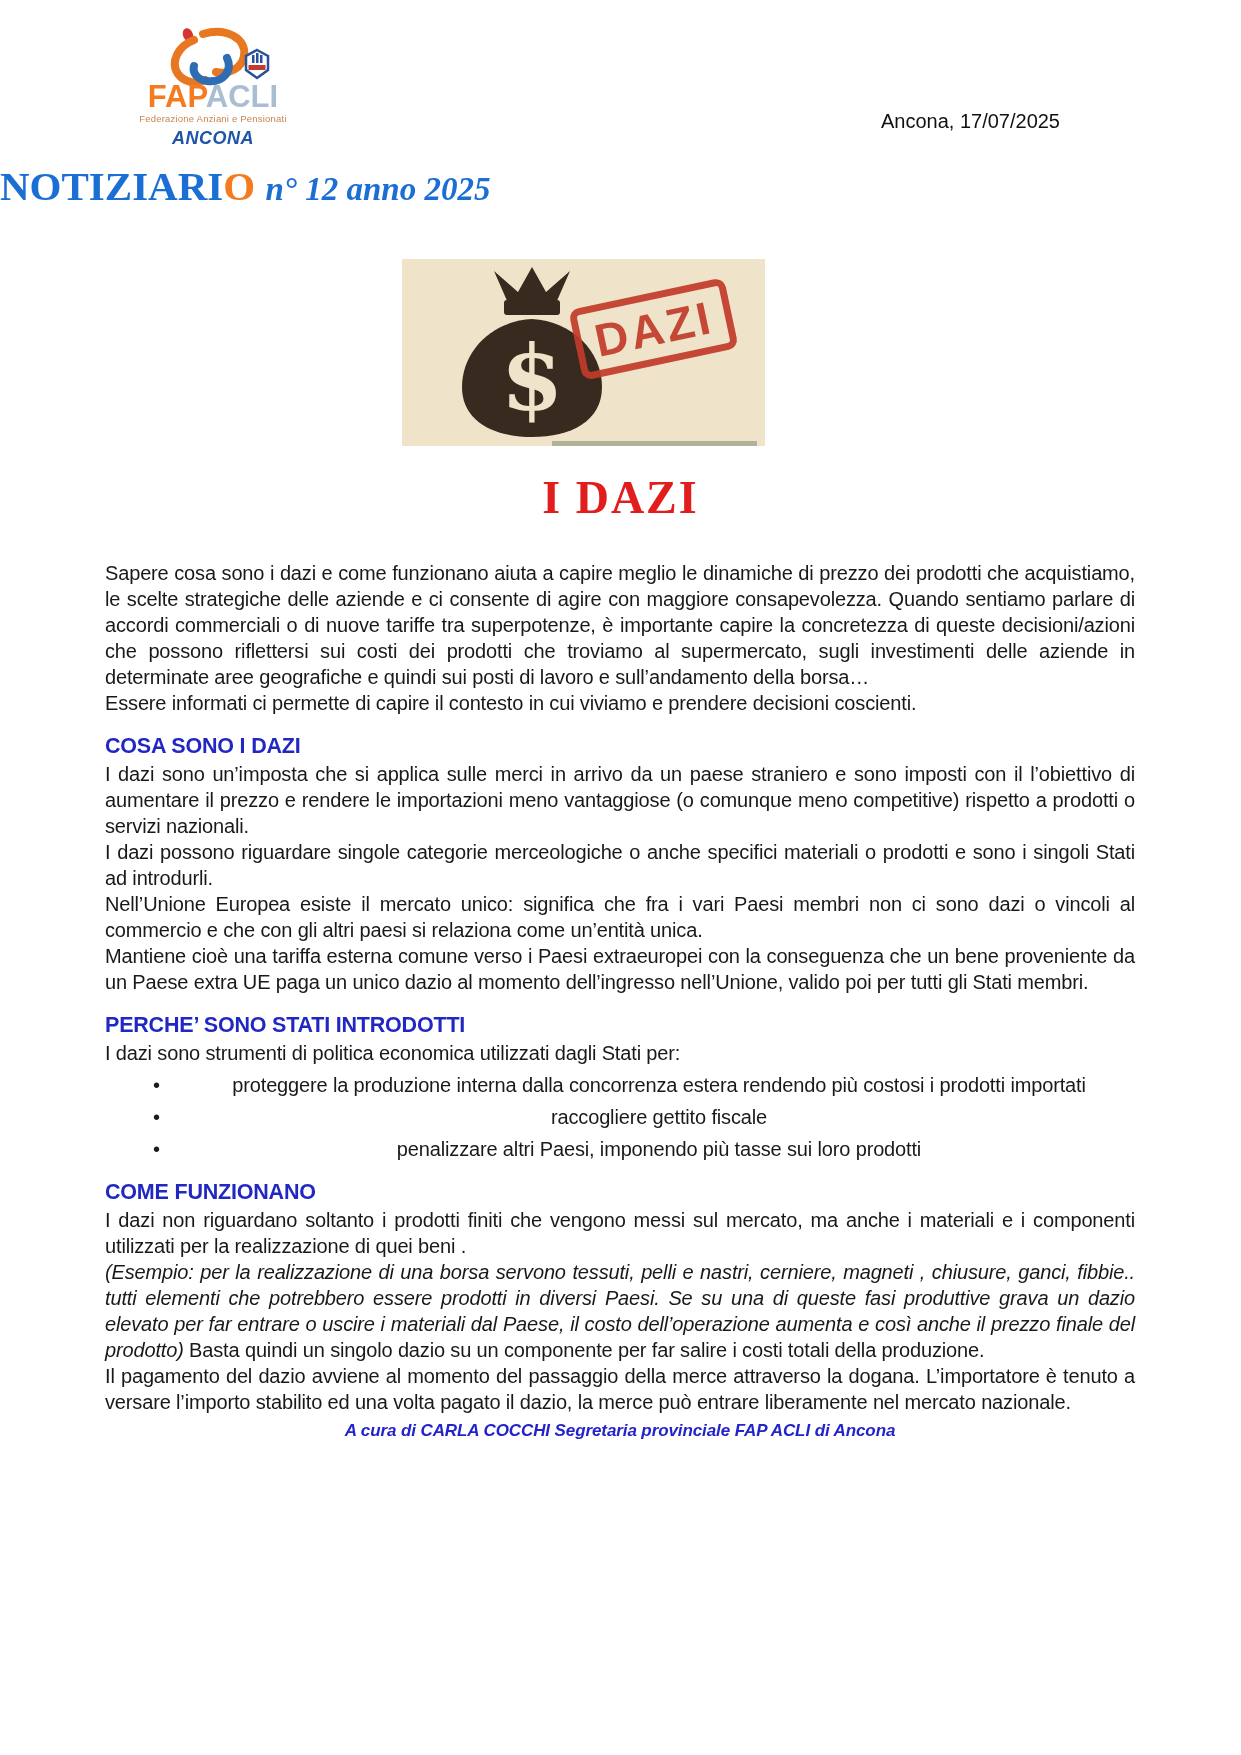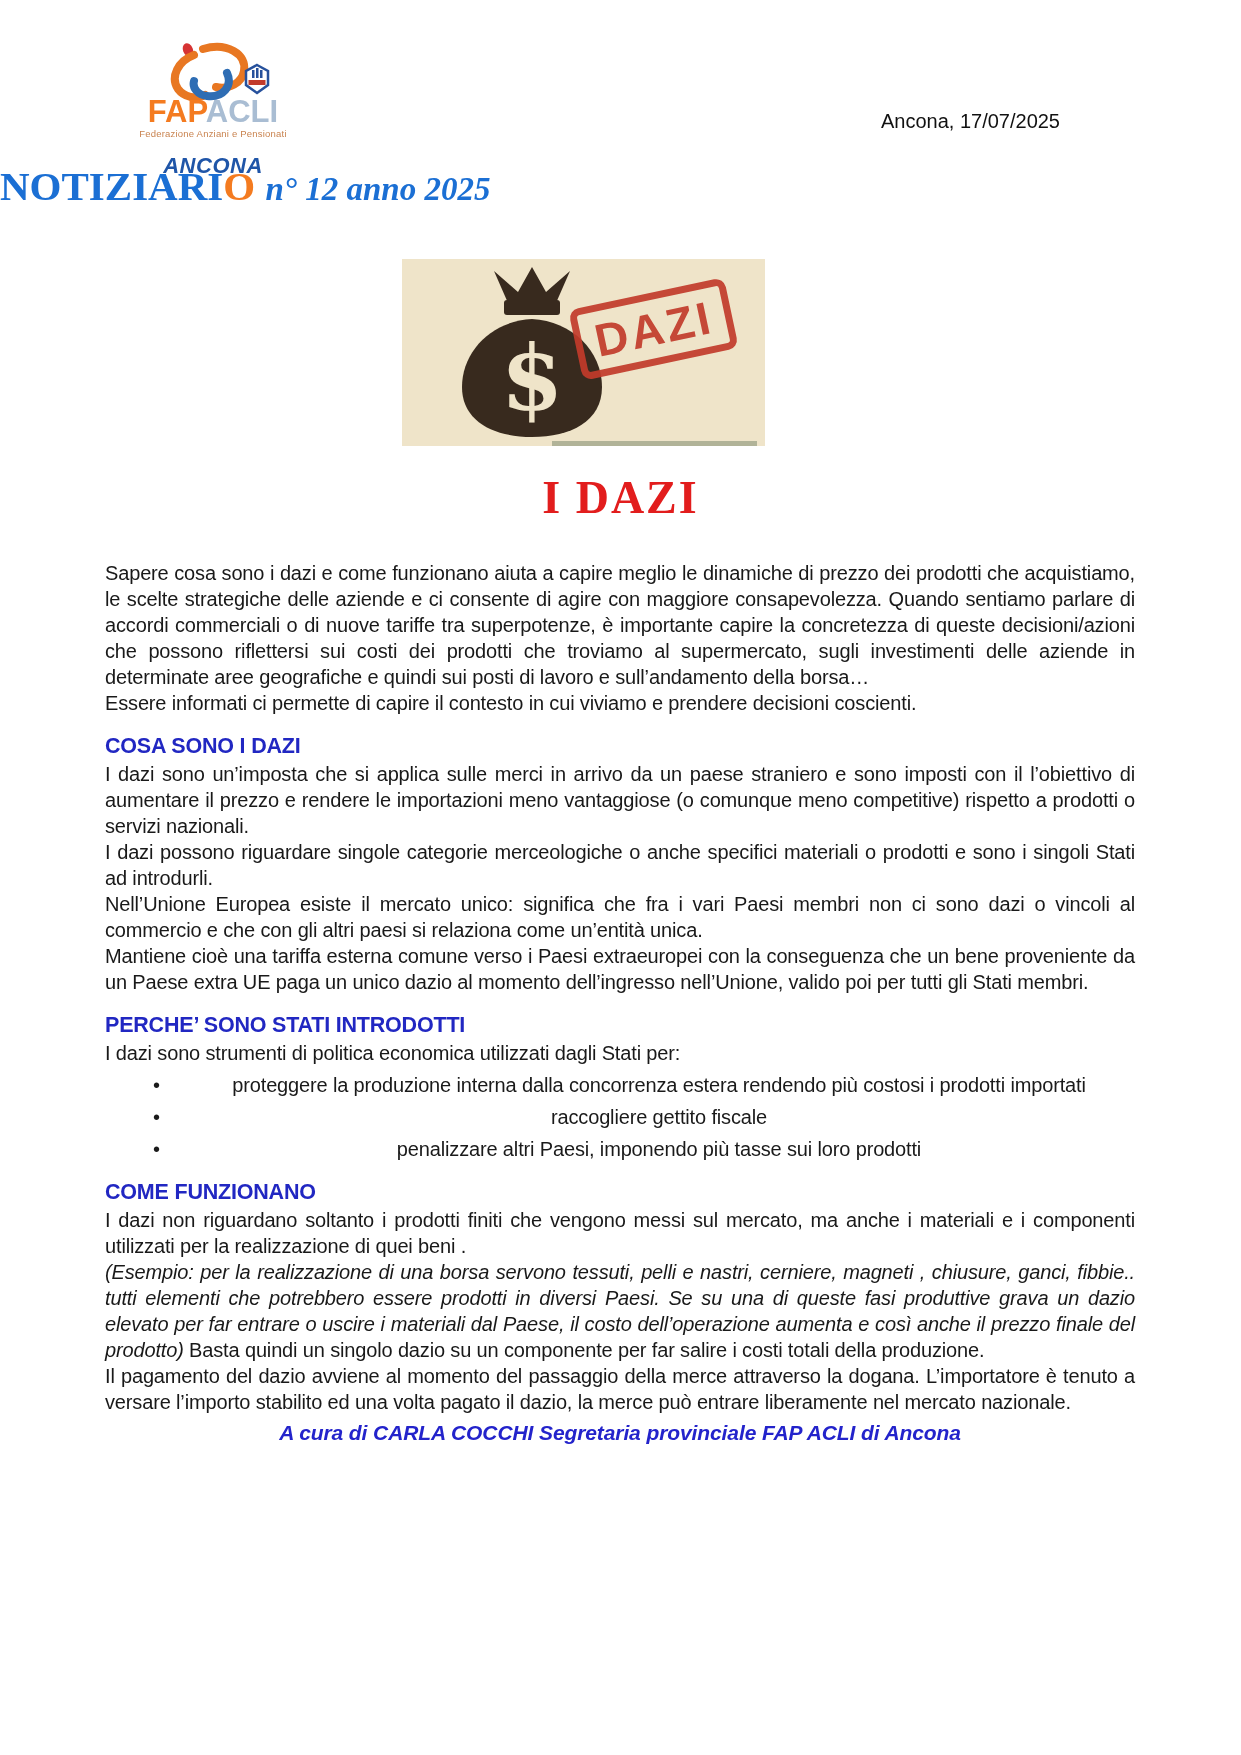--- a/index.html
+++ b/index.html
@@ -7,27 +7,27 @@
     position:relative;
     width:1241px;height:1755px;
     margin:0 auto;
     background:#ffffff;
     font-family:"Liberation Sans", sans-serif;
     color:#1a1a1a;
     overflow:hidden;
   }
   
   .header{position:relative;height:158px;}
-  .logo{position:absolute;left:138px;top:39px;width:150px;text-align:center;}
+  .logo{position:absolute;left:138px;top:24px;width:150px;text-align:center;}
   .logo-mark{display:block;margin:0 auto -4px auto;}
   .logo-word{font-size:31px;font-weight:bold;letter-spacing:0;line-height:30px;white-space:nowrap;}
   .logo-word .fap{color:#f47b20;}
   .logo-word .acli{color:#a9bdd3;}
   .logo-tagline{font-size:9.5px;color:#c9834f;letter-spacing:.2px;margin-top:1px;white-space:nowrap;}
-  .logo-city{font-size:22px;font-weight:bold;font-style:italic;color:#1f55a8;margin-top:14px;letter-spacing:.5px;}
+  .logo-city{font-size:18px;font-weight:bold;font-style:italic;color:#1f55a8;margin-top:4px;letter-spacing:.5px;}
   .dateline{position:absolute;right:181px;top:110px;font-size:20px;color:#111;margin-left:36px;}
   
   .newsletter-title{
     margin:4px 0 0 0;text-align:left;
     font-family:"Liberation Serif", serif;
     font-weight:bold;font-size:41px;line-height:48px;color:#1b6fd4;
   }
   .newsletter-title .accent{color:#f47b20;}
   .newsletter-title .issue{font-style:italic;font-size:33px;}
   
@@ -70,21 +70,21 @@
     letter-spacing:-.15px;color:#191919;
   }
   .section p.em-part em{font-style:italic;}
   .bullets{margin:2px 0 0 0;}
   .bullet{display:flex;margin:6px 0 0 48px;}
   .bullet .dot{width:30px;flex:0 0 30px;font-size:20px;line-height:26px;}
   .bullet .txt{flex:1;font-size:20px;line-height:26px;text-align:center;letter-spacing:-.15px;}
   
   .credit{
     margin-top:6px;text-align:center;
-    font-size:21px;font-weight:bold;font-style:italic;color:#2323cb;
+    font-size:17px;font-weight:bold;font-style:italic;color:#2323cb;
     letter-spacing:-.1px;
   }
 </style>
 </head>
 <body>
 
 <div class="page">
 
   <div class="header">
     <div class="logo">

